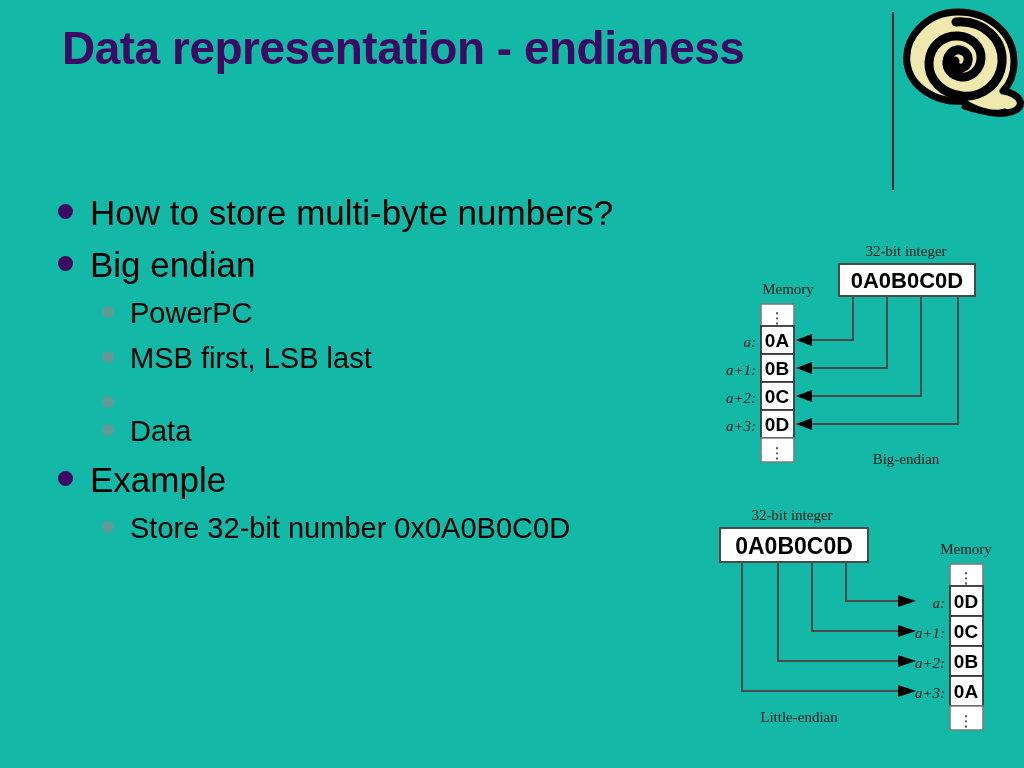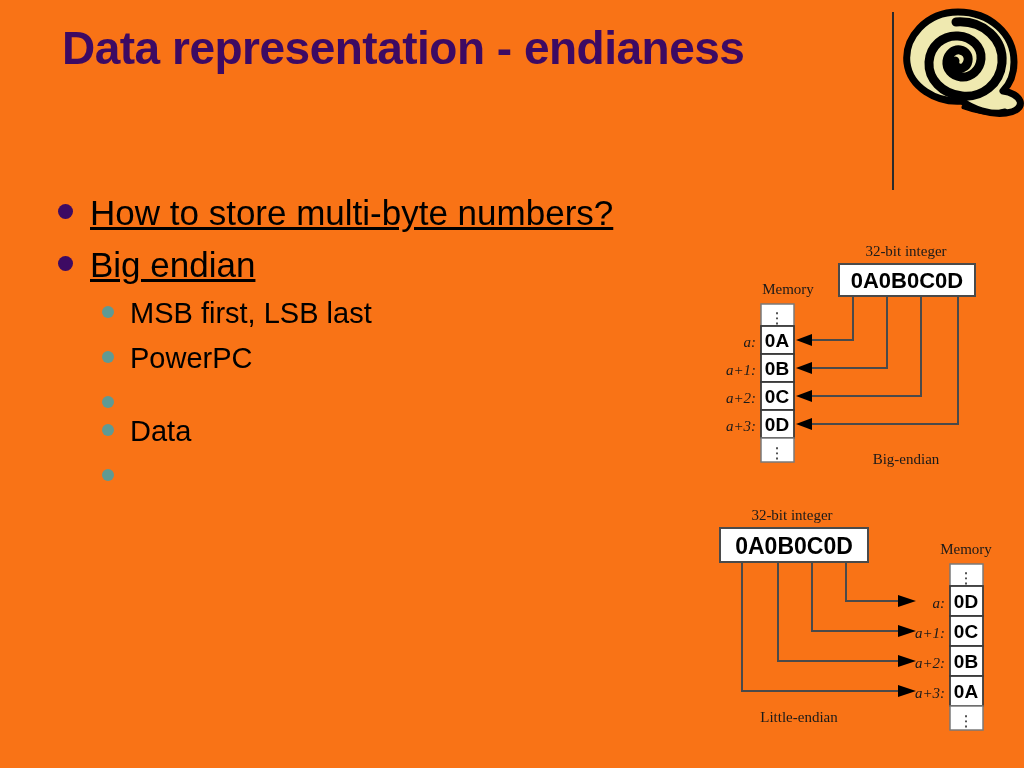--- a/index.html
+++ b/index.html
@@ -7,21 +7,21 @@
     padding: 0;
     background: #ffffff;
   }
   body {
     font-family: "Liberation Sans", sans-serif;
   }
   .slide {
     position: relative;
     width: 1024px;
     height: 768px;
-    background: #f97316;
+    background: #14b8a6;
     overflow: hidden;
   }
 
   
   .title {
     position: absolute;
     left: 62px;
     top: 22px;
     width: 790px;
     font-size: 46px;
@@ -82,21 +82,20 @@
     height: 12px;
     background: #5f9a94;
     margin-top: 14px;
     margin-right: 16px;
   }
   .lvl1 .btext {
     font-size: 35px;
     line-height: 50px;
     color: #000000;
     white-space: nowrap;
-    text-decoration: underline;
   }
   .lvl2 .btext {
     font-size: 29px;
     line-height: 43px;
     color: #000000;
     white-space: nowrap;
   }
 
   
   .diagram {
@@ -151,41 +150,46 @@
       <span class="btext">How to store multi-byte numbers?</span>
     </div>
 
     <div class="bullet-row lvl1">
       <span class="dot"></span>
       <span class="btext">Big endian</span>
     </div>
 
     <div class="bullet-row lvl2">
       <span class="dot"></span>
+      <span class="btext">PowerPC</span>
+    </div>
+
+    <div class="bullet-row lvl2">
+      <span class="dot"></span>
       <span class="btext">MSB first, LSB last</span>
     </div>
 
-    <div class="bullet-row lvl2">
-      <span class="dot"></span>
-      <span class="btext">PowerPC</span>
-    </div>
-
 
     <div class="bullet-row lvl2">
       <span class="dot"></span>
     </div>
 
     <div class="bullet-row lvl2">
       <span class="dot"></span>
       <span class="btext">Data</span>
     </div>
 
-
-    <div class="bullet-row lvl2">
-      <span class="dot"></span>
+    <div class="bullet-row lvl1">
+      <span class="dot"></span>
+      <span class="btext">Example</span>
+    </div>
+
+    <div class="bullet-row lvl2">
+      <span class="dot"></span>
+      <span class="btext">Store 32-bit number 0x0A0B0C0D</span>
     </div>
 
   </div>
 
   <div class="diagram" id="diagram-big-endian">
     <svg viewBox="0 0 310 250" width="310" height="250">
 
       <text class="dg-serif" x="200" y="20" font-size="15" fill="#1a1a1a" text-anchor="middle">32-bit integer</text>
 
       <rect x="133" y="28" width="136" height="32" fill="#ffffff" stroke="#4a4a4a" stroke-width="2"></rect>

